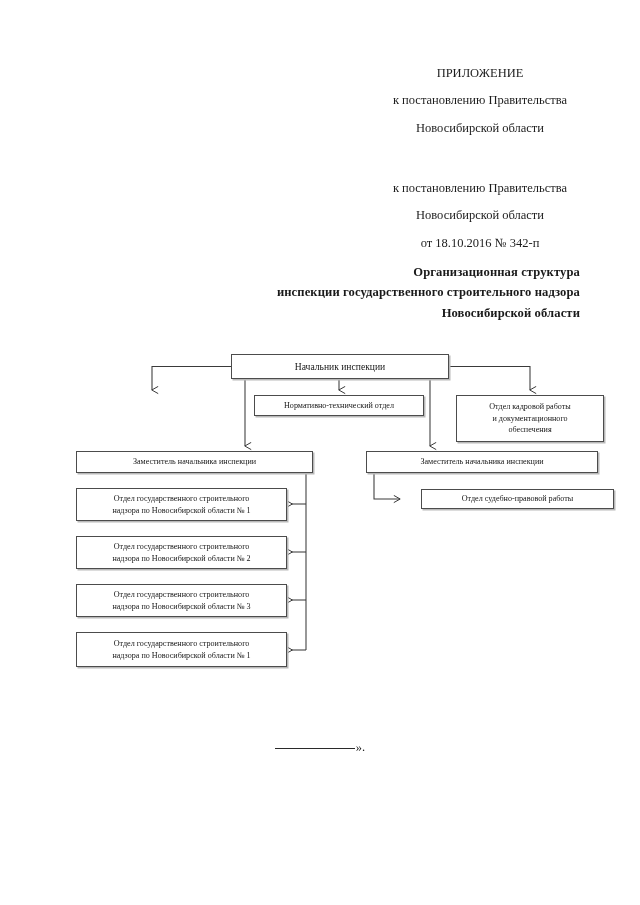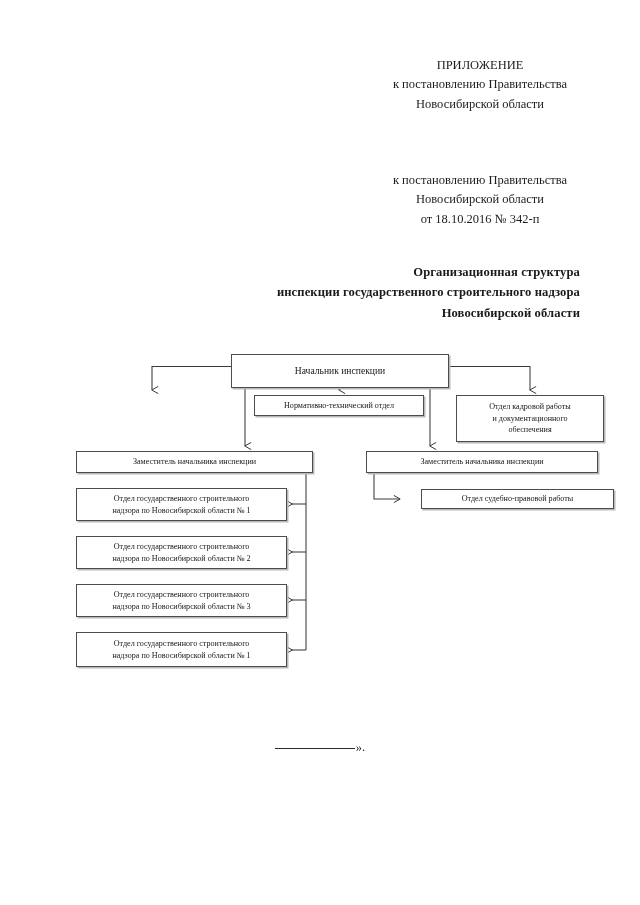--- a/index.html
+++ b/index.html
@@ -25,20 +25,21 @@
   
   .header-block {
     position: absolute;
     text-align: center;
     font-size: 12.5px;
     line-height: 1.55;
     color: #1d1d1d;
   }
   .header-block .hline {
     white-space: nowrap;
+    margin-top: 8px;
   }
   #header-1 {
     left: 352px;
     top: 56px;
     width: 256px;
   }
   #header-2 {
     left: 352px;
     top: 171px;
     width: 256px;
@@ -91,21 +92,21 @@
   }
   .node.big {
     font-size: 9.6px;
   }
   .node .txt {
     display: block;
     width: 100%;
   }
 
   
-  #node-chief      { left: 231px; top: 14px;  width: 218px; height: 34px; }
+  #node-chief      { left: 231px; top: 14px;  width: 218px; height: 25px; }
   #node-finance    { left:  78px; top: 55px;  width: 148px; height: 47px; }
   #node-norm       { left: 254px; top: 55px;  width: 170px; height: 21px; }
   #node-hr         { left: 456px; top: 55px;  width: 148px; height: 47px; justify-content: flex-end; }
   #node-deputy-l   { left:  76px; top: 111px; width: 237px; height: 22px; }
   #node-deputy-r   { left: 366px; top: 111px; width: 232px; height: 22px; }
   #node-legal      { left: 421px; top: 149px; width: 193px; height: 20px; }
   #node-dep-1      { left:  76px; top: 148px; width: 211px; height: 33px; }
   #node-dep-2      { left:  76px; top: 196px; width: 211px; height: 33px; }
   #node-dep-3      { left:  76px; top: 244px; width: 211px; height: 33px; }
   #node-dep-4      { left:  76px; top: 292px; width: 211px; height: 35px; }

